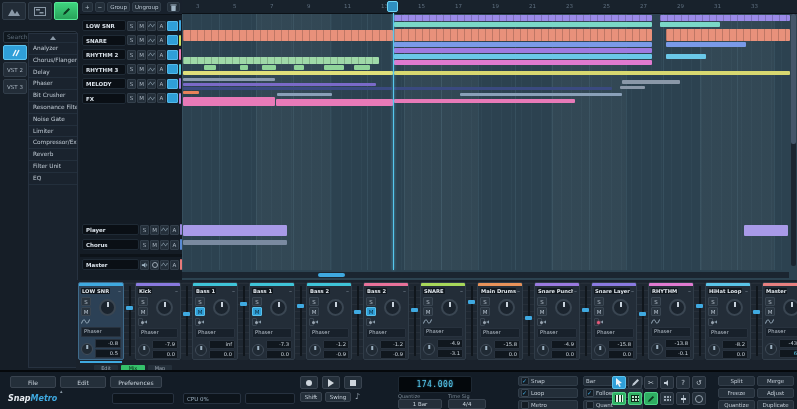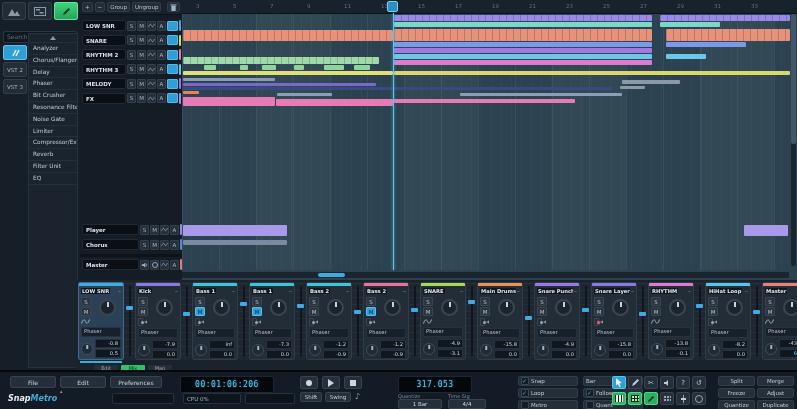--- a/index.html
+++ b/index.html
@@ -962,36 +962,35 @@
 <div class="panel" id="bottombar">
   <div class="bbtn" style="left:10px;top:4px;width:46px">File</div>
   <div class="bbtn" style="left:60px;top:4px;width:46px">Edit</div>
   <div class="bbtn" style="left:110px;top:4px;width:52px">Preferences</div>
   <div class="logocaret">▴</div>
   <div class="logo"><span>Snap</span><b>Metro</b></div>
   <div class="field" style="left:112px;top:21px;width:62px"></div>
   <div class="field" style="left:183px;top:21px;width:58px">CPU 0%</div>
   <div class="field" style="left:245px;top:21px;width:50px"></div>
 
-  <div class="lcd" style="left:180px;top:4px;width:92px;height:15px;font-size:8px">00:01:06:206</div>
 
   <div class="tpbtn" style="left:300px">
       <span class="ico-rec"></span>
     </div>
   <div class="tpbtn" style="left:322px">
       <span class="ico-play"></span>
     </div>
   <div class="tpbtn" style="left:344px">
       <span class="ico-stop"></span>
     </div>
   <div class="bbtn" style="left:300px;top:20px;width:22px;height:10px;font-size:5.5px">Shift</div>
   <div class="bbtn" style="left:325px;top:20px;width:26px;height:10px;font-size:5.5px">Swing</div>
   <div class="notei">♪</div>
 
-  <div class="lcd" style="left:398px;top:4px;width:72px;height:15px;font-size:8px">317.053</div>
+  <div class="lcd" style="left:398px;top:4px;width:72px;height:15px;font-size:8px">174.000</div>
   <div class="mlab" style="left:398px;top:21px">Quantize</div>
   <div class="mlab" style="left:448px;top:21px">Time Sig</div>
   <div class="bbtn" style="left:398px;top:27px;width:44px;height:10px;font-size:5.5px">1 Bar</div>
   <div class="bbtn" style="left:448px;top:27px;width:38px;height:10px;font-size:5.5px">4/4</div>
 
   <div class="tglcol" style="left:518px;top:4px">
 
       <div class="tgl on">
         <span class="cb"></span>
         <span>Snap</span>

